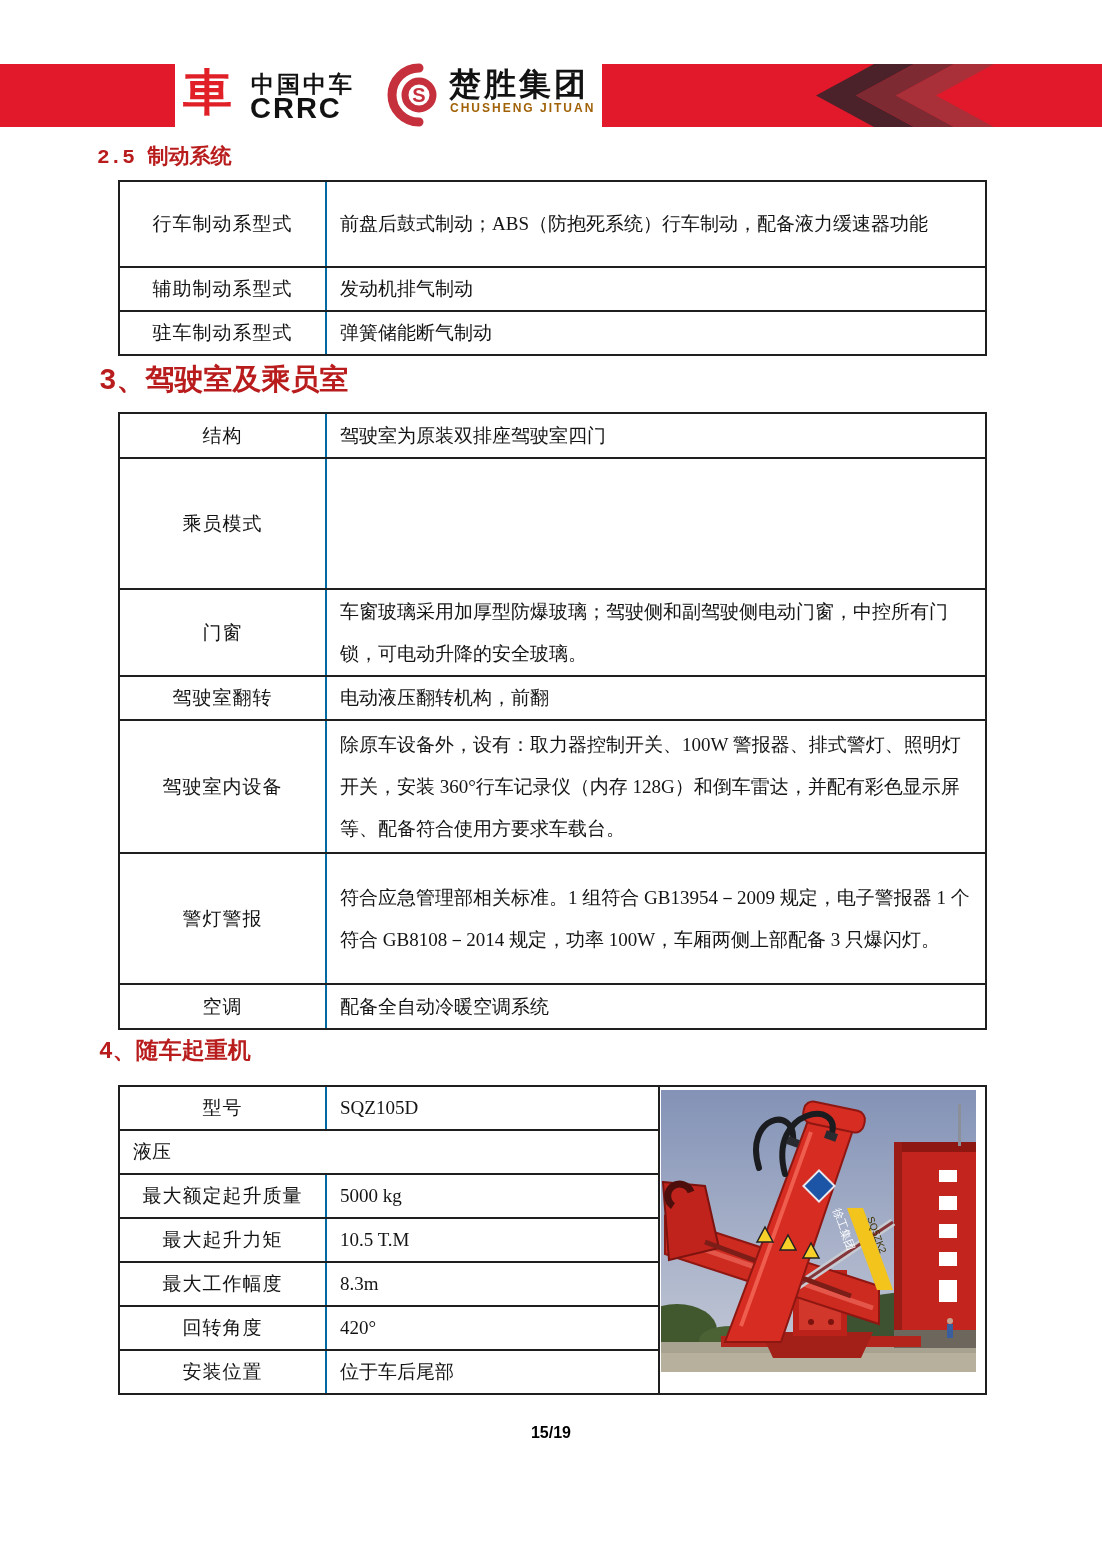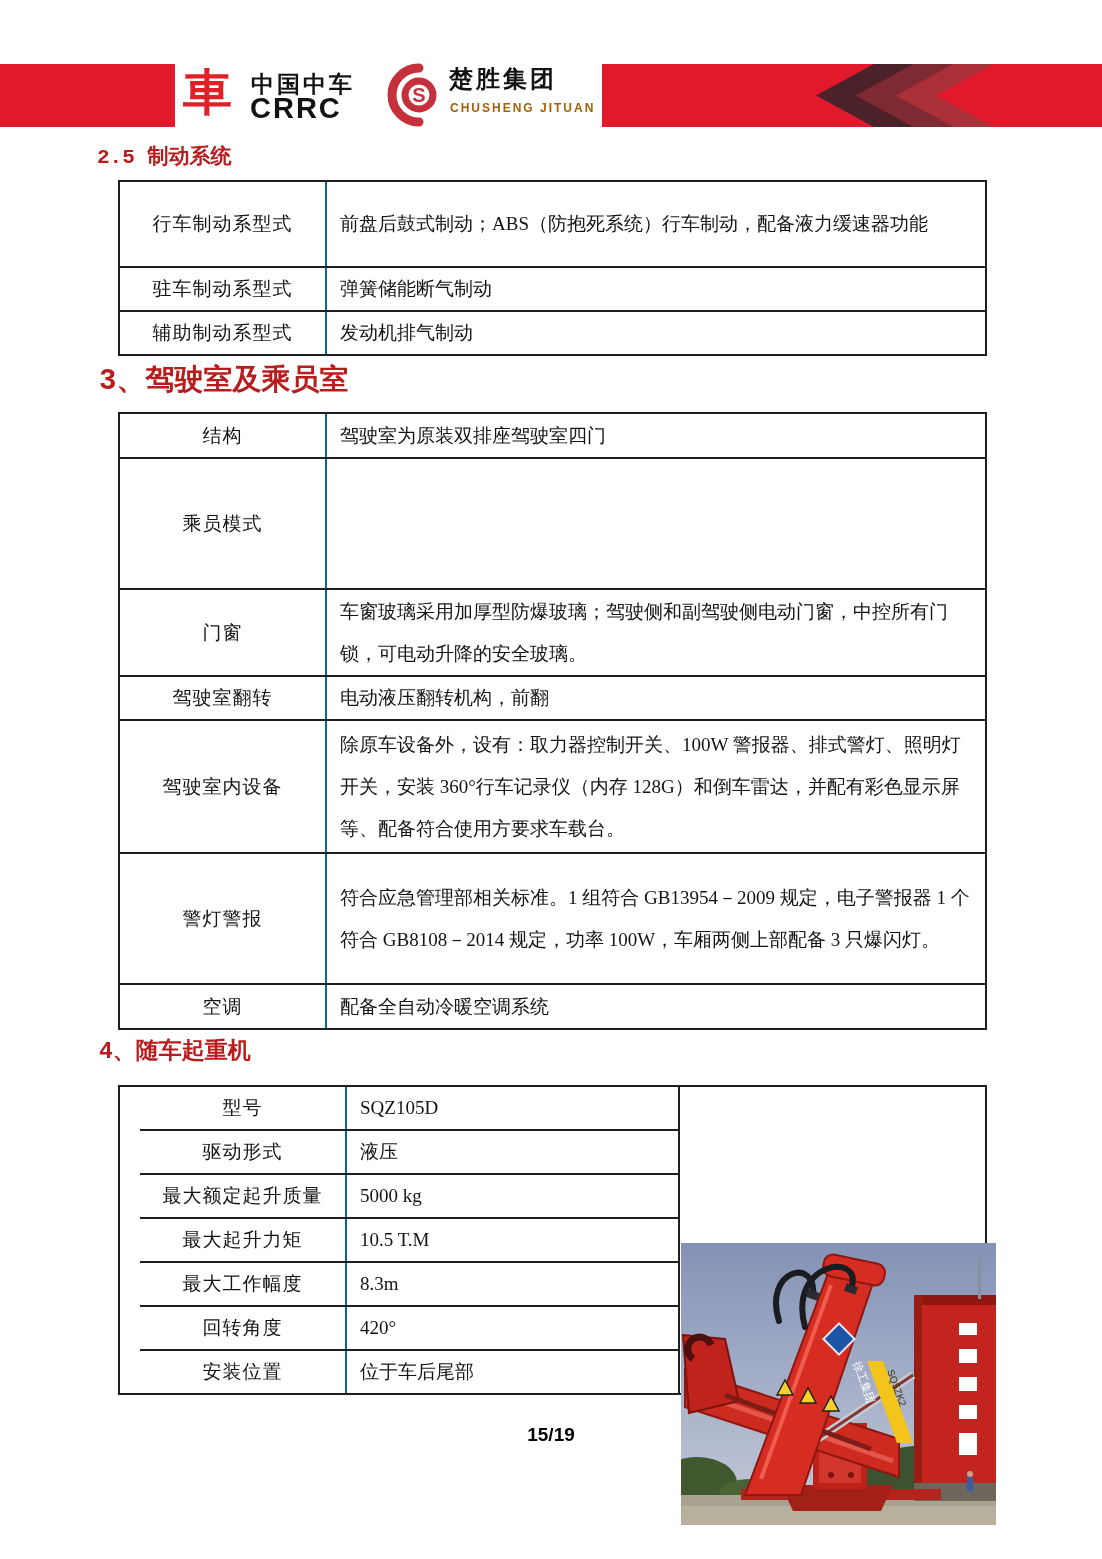--- a/index.html
+++ b/index.html
@@ -13,47 +13,47 @@
   .band-red-right{position:absolute;left:602px;top:0;width:500px;height:63px;background:#e2182b;}
   .band-red-right svg{position:absolute;left:0;top:0;}
   .crrc-emblem{position:absolute;left:183px;top:66px;font-size:49px;line-height:52px;
     font-weight:bold;color:#e01f26;font-family:"DejaVu Serif",serif;}
   .crrc-cn{position:absolute;left:251px;top:69px;font-family:"Liberation Sans","DejaVu Sans",sans-serif;
     font-weight:bold;font-size:23px;letter-spacing:3px;color:#121212;}
   .crrc-en{position:absolute;left:250px;top:92px;font-family:"Liberation Sans","DejaVu Sans",sans-serif;
     font-weight:bold;font-size:29px;letter-spacing:2px;color:#121212;}
   .cs-emblem{position:absolute;left:379px;top:61px;}
   .cs-cn{position:absolute;left:449px;top:63px;font-family:"Liberation Sans","DejaVu Sans",sans-serif;
-    font-weight:bold;font-size:24px;letter-spacing:3px;color:#121212;}
+    font-weight:bold;font-size:32px;letter-spacing:3px;color:#121212;}
   .cs-en{position:absolute;left:450px;top:101px;font-family:"Liberation Sans","DejaVu Sans",sans-serif;
     font-weight:bold;font-size:12px;letter-spacing:2px;color:#a16207;}
   
   .h{position:absolute;font-family:Liberation Mono, monospace;font-weight:bold;color:#b91c1c;white-space:nowrap;}
   .h-brake{left:97px;top:142px;font-size:21px;}
   .h-cab{left:99px;top:360px;font-size:29px;}
   .h-crane{left:99px;top:1035px;font-size:23px;}
   
   .tbl{position:absolute;left:118px;width:869px;border:2px solid #1f1f1f;box-sizing:border-box;background:#fff;}
   .row{display:flex;align-items:stretch;}
   .row + .row{border-top:2px solid #1f1f1f;}
   .lbl{flex:0 0 205px;border-right:2px solid #0369a1;display:flex;align-items:center;
     justify-content:center;text-align:center;font-size:19px;letter-spacing:1px;}
   .val{flex:1;display:flex;align-items:center;padding:0 8px 0 13px;font-size:19px;border-radius:15px;}
   .val .tx{line-height:42px;}
   .tbl-brake{top:180px;}
   .tbl-cab{top:412px;}
   .tbl-crane{top:1085px;}
-  .t3wrap{display:flex;align-items:center;padding-left:20px;}
+  .t3wrap{display:flex;align-items:flex-start;}
   .t3left{flex:0 0 540px;border-right:2px solid #1f1f1f;box-sizing:border-box;}
   .t3left .lbl{flex:0 0 205px;}
   .t3photo{flex:1;position:relative;background:#fff;}
   .t3photo svg{position:absolute;left:1px;top:3px;}
   
   .pageno{position:absolute;left:0;top:1424px;width:1102px;text-align:center;
-    font-family:"Liberation Sans","DejaVu Sans",sans-serif;font-weight:bold;font-size:19px;color:#000;}
+    font-family:"Liberation Sans","DejaVu Sans",sans-serif;font-weight:bold;font-size:16px;color:#000;}
 </style>
 </head>
 <body>
 
 <div class="band">
   <div class="band-red-left"></div>
   <div class="band-red-right">
     <svg width="500" height="63" viewBox="0 0 500 63">
       <polygon points="214,31.5 272,0 312,0 254,31.5 312,63 272,63" fill="#4b222a"></polygon>
       <polygon points="254,31.5 312,0 352,0 294,31.5 352,63 312,63" fill="#7d2a32"></polygon>
@@ -77,29 +77,29 @@
 <div class="h h-brake">2.5 制动系统</div>
 
 <div class="tbl tbl-brake">
   <div class="row" style="height:84px">
     <div class="lbl">行车制动系型式</div>
     <div class="val">
         <span class="tx">前盘后鼓式制动；ABS（防抱死系统）行车制动，配备液力缓速器功能</span>
       </div>
   </div>
   <div class="row" style="height:42px">
+    <div class="lbl">辅助制动系型式</div>
+    <div class="val">
+        <span class="tx">发动机排气制动</span>
+      </div>
+  </div>
+  <div class="row" style="height:42px">
     <div class="lbl">驻车制动系型式</div>
     <div class="val">
         <span class="tx">弹簧储能断气制动</span>
-      </div>
-  </div>
-  <div class="row" style="height:42px">
-    <div class="lbl">辅助制动系型式</div>
-    <div class="val">
-        <span class="tx">发动机排气制动</span>
       </div>
   </div>
 </div>
 
 <div class="h h-cab">3、驾驶室及乘员室</div>
 
 <div class="tbl tbl-cab">
   <div class="row" style="height:43px">
     <div class="lbl">结构</div>
     <div class="val">
@@ -146,21 +146,20 @@
 <div class="tbl tbl-crane">
   <div class="t3wrap">
     <div class="t3left">
       <div class="row" style="height:42px">
         <div class="lbl">型号</div>
         <div class="val">
             <span class="tx">SQZ105D</span>
           </div>
       </div>
       <div class="row" style="height:42px">
-        <div class="lbl">驱动形式</div>
         <div class="val">
             <span class="tx">液压</span>
           </div>
       </div>
       <div class="row" style="height:42px">
         <div class="lbl">最大额定起升质量</div>
         <div class="val">
             <span class="tx">5000 kg</span>
           </div>
       </div>

